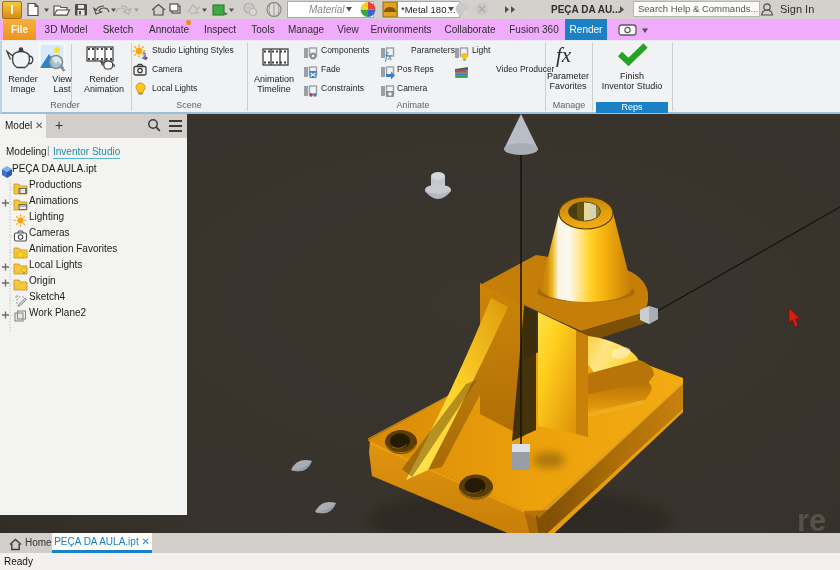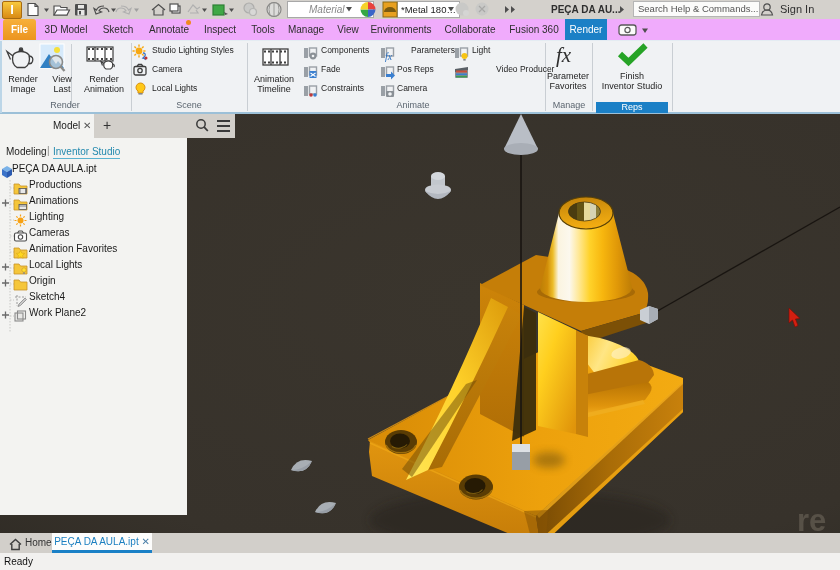--- a/index.html
+++ b/index.html
@@ -23,21 +23,21 @@
   #ribbon{left:0;top:40px;width:840px;height:74px;background:#f0f2f4;border-top:1px solid #e4ecf2;border-bottom:2px solid #9cc0d8;box-sizing:border-box;}
   .gsep{position:absolute;top:2px;height:68px;width:1px;background:#c9ced3;}
   .glabel{position:absolute;top:59px;height:12px;font-size:9px;color:#5c6670;text-align:center;width:100px;}
   .rtext{position:absolute;font-size:9px;color:#1e1e1e;line-height:9.5px;text-align:center;white-space:nowrap;}
   .ltext{position:absolute;font-size:8.5px;color:#1e1e1e;white-space:nowrap;}
   #exitbar{position:absolute;left:596px;top:61px;width:72px;height:11px;background:#1b80c6;color:#fff;font-size:9px;text-align:center;line-height:11px;}
   
   #viewport{left:0;top:114px;width:840px;height:419px;background:#37322b;}
   
   #panel{left:0;top:114px;width:187px;height:401px;background:#f3f3f1;}
-  #panelhead{position:absolute;left:0;top:0;width:187px;height:24px;background:#d2cfca;margin-left:48px;}
+  #panelhead{position:absolute;left:0;top:0;width:187px;height:24px;background:#d2cfca;}
   #modeltab{position:absolute;left:0;top:0;width:46px;height:24px;background:#f3f3f1;font-size:10px;color:#1c1c1c;line-height:24px;padding-left:5px;box-sizing:border-box;}
   #panelsub{position:absolute;left:0;top:24px;width:187px;height:26px;font-size:10px;}
   .tree-row{position:absolute;left:0;height:16px;font-size:10px;color:#1a1a1a;white-space:nowrap;}
   .tree-label{position:absolute;top:2px;}
   
   #docbar{left:0;top:533px;width:840px;height:20px;background:#d2cfca;}
   #doctab{position:absolute;left:52px;top:0;width:100px;height:20px;background:#fdfdfc;border-bottom:3px solid #1b80c6;box-sizing:border-box;font-size:10px;color:#1b7fc0;line-height:17px;text-align:center;}
   #statusbar{left:0;top:553px;width:840px;height:17px;background:#f2f1ef;font-size:10px;color:#111;}
 </style>
 </head>

